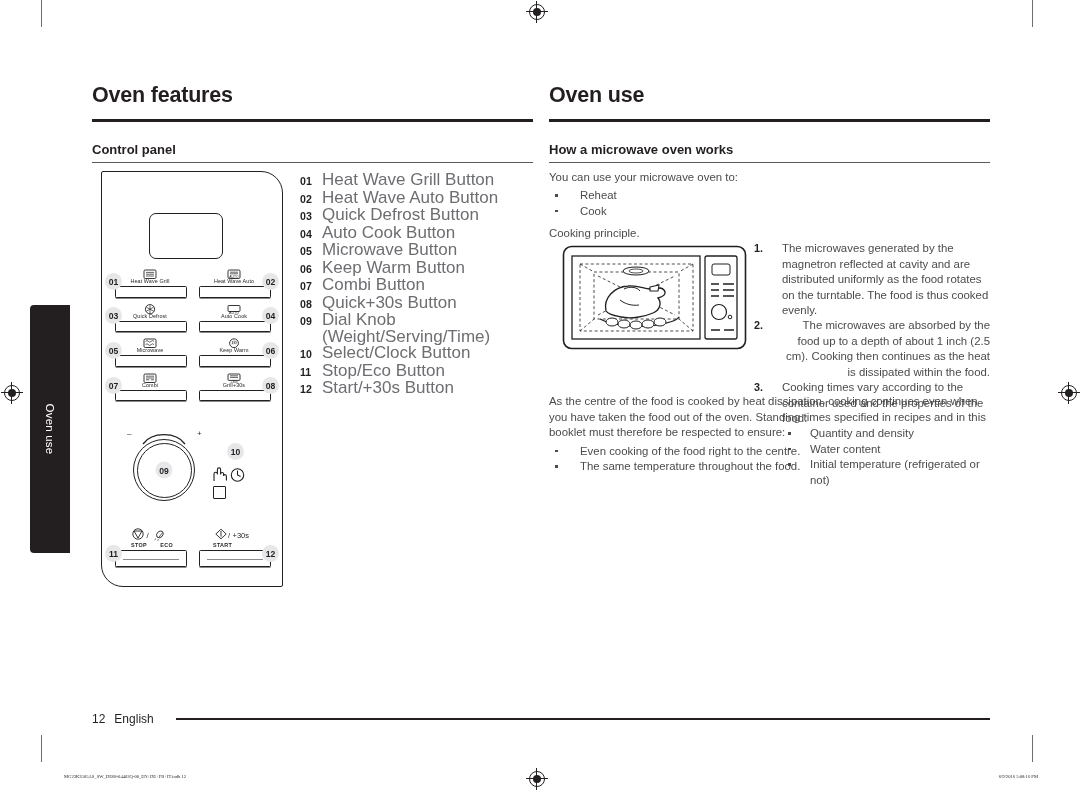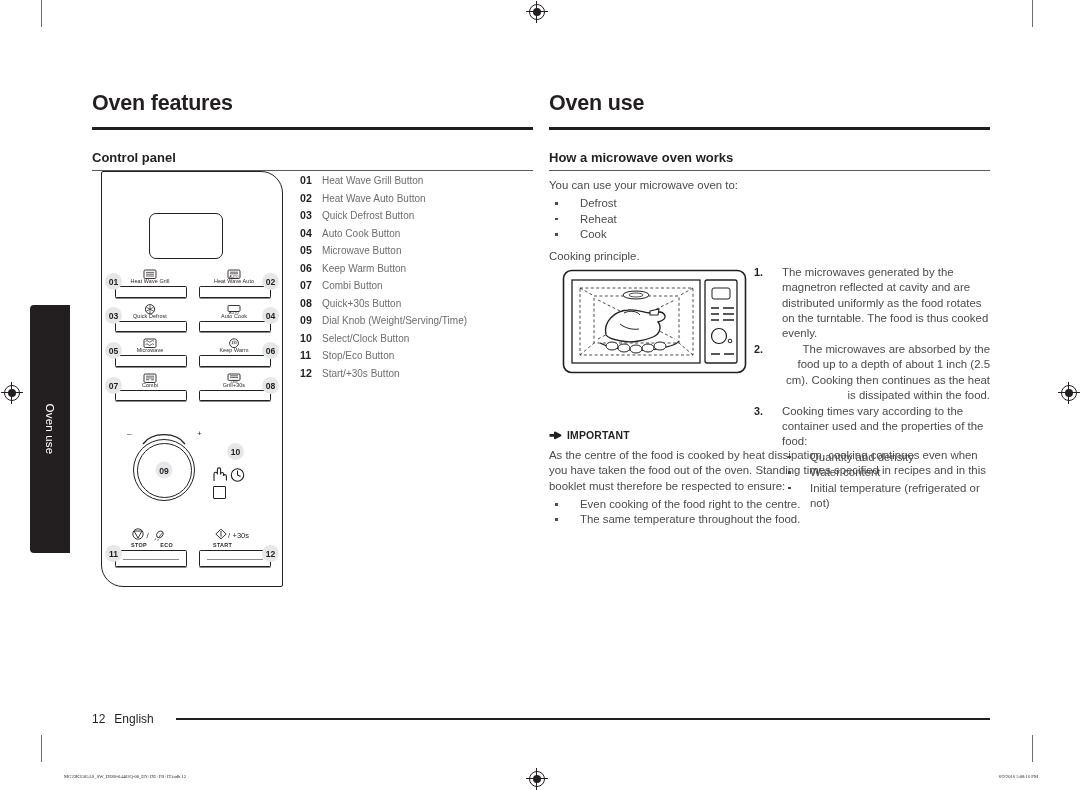--- a/index.html
+++ b/index.html
@@ -17,21 +17,21 @@
 
   
   .sidetab{position:absolute;left:30px;top:305px;width:40px;height:248px;
       background:#231f20;border-radius:4px 0 0 4px;}
   .sidetab span{position:absolute;left:50%;top:50%;
       transform:translate(-50%,-50%) rotate(90deg);
       white-space:nowrap;color:#ffffff;font-size:11.5px;letter-spacing:.2px;}
 
   
   .page{position:absolute;left:0;top:0;width:1080px;height:790px;}
-  .col{position:absolute;top:92px;width:441px;}
+  .col{position:absolute;top:84px;width:441px;}
   .col-left{left:92px;}
   .col-right{left:549px;}
 
   h1.chapter{font-size:21.5px;font-weight:bold;letter-spacing:-.2px;
       margin:0 0 11px 0;line-height:1.1;color:#231f20;}
   .rule-thick{height:3.2px;background:#231f20;width:100%;}
 
   h2.section{font-size:13px;font-weight:bold;margin:20px 0 5px 0;color:#231f20;}
   .rule-thin{height:1px;background:#58595b;width:100%;}
 
@@ -44,21 +44,21 @@
   ul.dots > li:before{content:"";position:absolute;left:6px;top:6px;
       width:2.6px;height:2.6px;background:#4b4b4d;}
   ul.dots.indent > li{padding-left:59px;}
   ul.dots.indent > li:before{left:34px;}
 
   
   .legend{position:absolute;left:300px;top:172px;width:240px;}
   .legend .row{display:flex;align-items:baseline;line-height:16.5px;}
   .legend .num{font-size:10.6px;font-weight:bold;color:#231f20;
       width:22px;flex:0 0 22px;}
-  .legend .lbl{font-size:10px;color:#6d6e71;}
+  .legend .lbl{font-size:17px;color:#6d6e71;}
 
   
   .panel-wrap{position:absolute;left:101px;top:171px;width:182px;height:416px;}
   .panel-outline{position:absolute;inset:0;border:1.6px solid #231f20;
       border-radius:2px 22px 2px 22px;background:#fff;}
   .display{position:absolute;left:48px;top:42px;width:72px;height:44px;
       border:1.3px solid #231f20;border-radius:7px;background:#fff;}
 
   .btn-grid{position:absolute;left:14px;top:96px;width:154px;}
   .btn-row{display:flex;justify-content:space-between;height:34.5px;}
@@ -361,21 +361,20 @@
   </div>
 
   <div class="col col-right">
     <h1 class="chapter">Oven use</h1>
     <div class="rule-thick"></div>
     <h2 class="section">How a microwave oven works</h2>
     <div class="rule-thin"></div>
 
     <p>You can use your microwave oven to:</p>
     <ul class="dots" id="uses-list">
-        <li>Defrost</li>
         <li>Reheat</li>
         <li>Cook</li>
       </ul>
     <p>Cooking principle.</p>
 
     <div style="position:relative;height:146px;">
 
       <div class="mw" style="left:13px;top:4px;">
         <svg width="185" height="105" viewBox="0 0 185 105">
           <rect x="1.5" y="1.5" width="182" height="102" rx="8" fill="#fff" stroke="#231f20" stroke-width="1.6"></rect>
@@ -433,26 +432,20 @@
           </div>
           <ul class="dots indent" style="margin: 0px; padding: 0px;">
             <li style="padding-left: 56px; text-indent: 0px;">Quantity and density</li>
             <li style="padding-left: 56px; text-indent: 0px;">Water content</li>
             <li style="padding-left: 56px; text-indent: 0px;">Initial temperature (refrigerated or not)</li>
           </ul>
         </div>
 
     </div>
 
-    <div class="imp-head">
-      <svg width="13" height="9" viewBox="0 0 13 9">
-        <path d="M0.5 3 L5 3 L5 1.2 C5 0.4 6 0.3 6.6 0.8 L11.6 3.3 C12.6 3.8 12.6 5 11.6 5.5 L6.6 8 C6 8.5 5 8.3 5 7.5 L5 5.8 L0.5 5.8 Z" fill="#231f20"></path>
-      </svg>
-      <span class="lbl">IMPORTANT</span>
-    </div>
     <p>As the centre of the food is cooked by heat dissipation, cooking continues even when you have taken the food out of the oven. Standing times specified in recipes and in this booklet must therefore be respected to ensure:</p>
     <ul class="dots" id="imp-list">
         <li>Even cooking of the food right to the centre.</li>
         <li>The same temperature throughout the food.</li>
       </ul>
   </div>
 
   <div class="folio">
     <span class="pg">12</span>
     <span class="lang">English</span>

